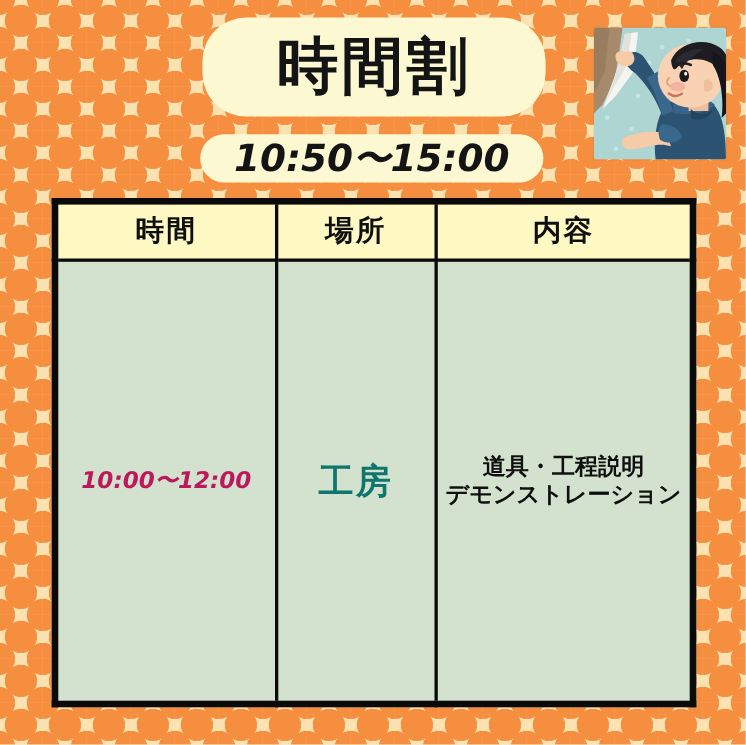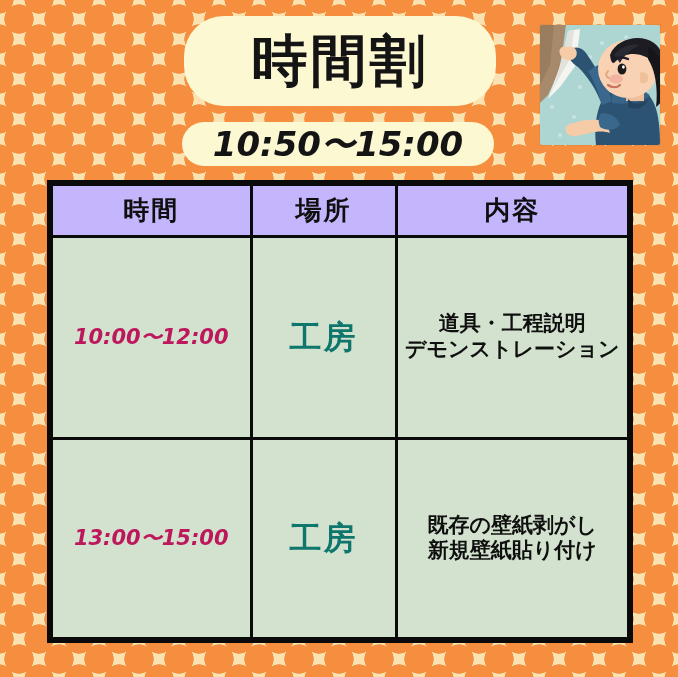--- a/index.html
+++ b/index.html
@@ -115,21 +115,21 @@
     text-align: center;
     vertical-align: middle;
     box-sizing: border-box;
   }
 
   .col-time  { width: 201px; }
   .col-place { width: 145px; }
   .col-desc  { width: 234px; }
 
   thead th {
-    background: #c4b5fd;
+    background: #fef9c3;
     height: 53px;
   }
   .header-label {
     font-size: 26px;
     font-weight: 900;
     color: #0F0F0F;
     letter-spacing: 2px;
     line-height: 1;
   }
 
@@ -296,30 +296,16 @@
         <td>
           <span class="place-label">工房</span>
         </td>
         <td>
           <span class="desc-block">
             <span class="line">道具・工程説明</span>
             <span class="line">デモンストレーション</span>
           </span>
         </td>
       </tr>
-      <tr class="row-tall">
-        <td>
-          <span class="time-label">13:00〜15:00</span>
-        </td>
-        <td>
-          <span class="place-label">工房</span>
-        </td>
-        <td>
-          <span class="desc-block">
-            <span class="line">既存の壁紙剥がし</span>
-            <span class="line">新規壁紙貼り付け</span>
-          </span>
-        </td>
-      </tr>
     </tbody>
   </table>
 
 </div>
 
 </body></html>

